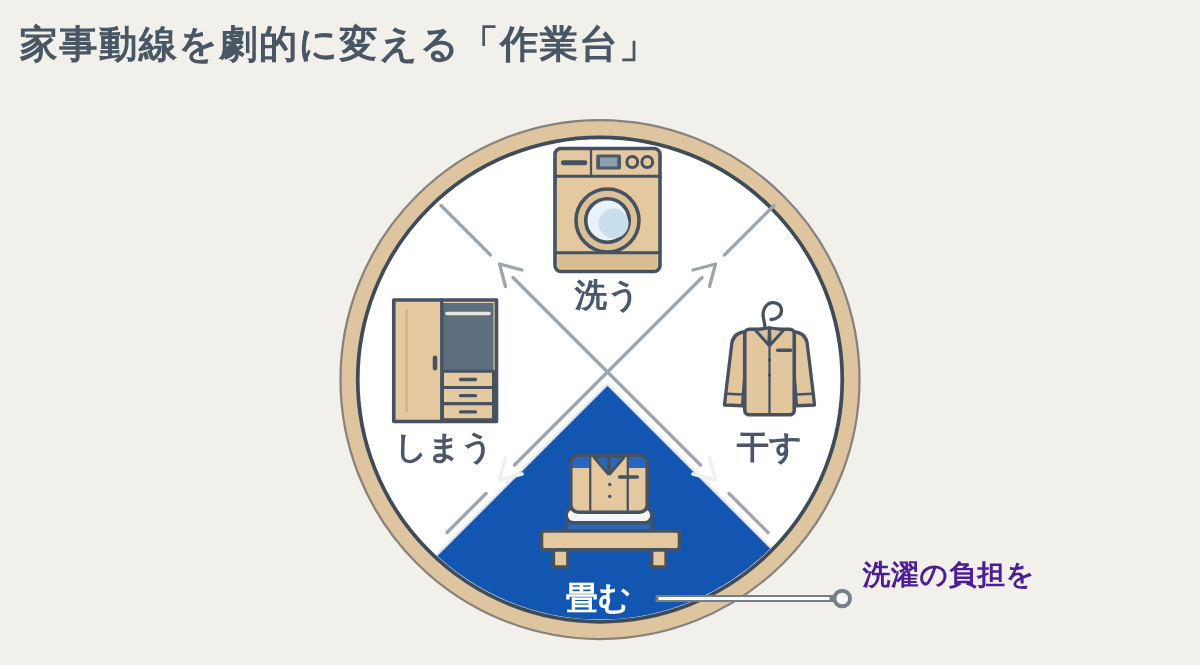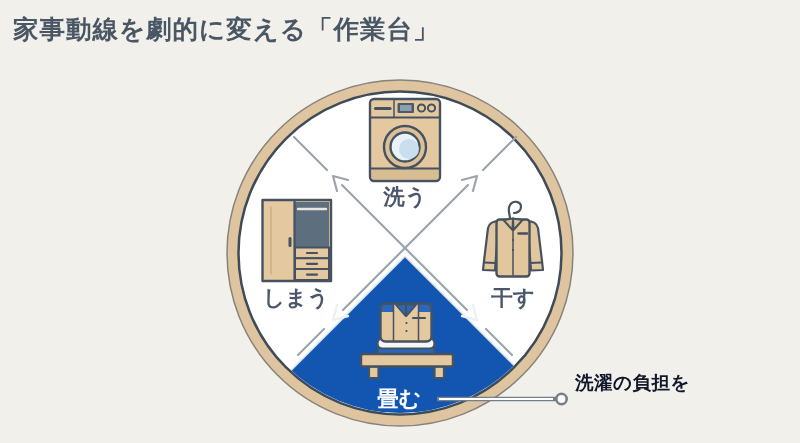--- a/index.html
+++ b/index.html
@@ -10,21 +10,21 @@
     font-size:25.5px;font-weight:700;color:#495764;letter-spacing:1px;
   }
   svg.diagram{position:absolute;left:0;top:0;}
   svg.diagram text{
     font-family:"Liberation Sans",sans-serif;
     font-weight:600;font-size:21.5px;fill:#4a576b;
   }
   svg.diagram text.on-blue{fill:#ffffff;}
   .annotation{
     position:absolute;left:575px;top:371px;
-    font-size:18.5px;line-height:24.5px;font-weight:600;color:#0f172a;
+    font-size:18.5px;line-height:24.5px;font-weight:600;color:#4c1d95;
     letter-spacing:0.5px;white-space:nowrap;
   }
 </style>
 </head>
 <body>
 
 <div class="stage">
 
   <div class="page-title">家事動線を劇的に変える「作業台」</div>
 

